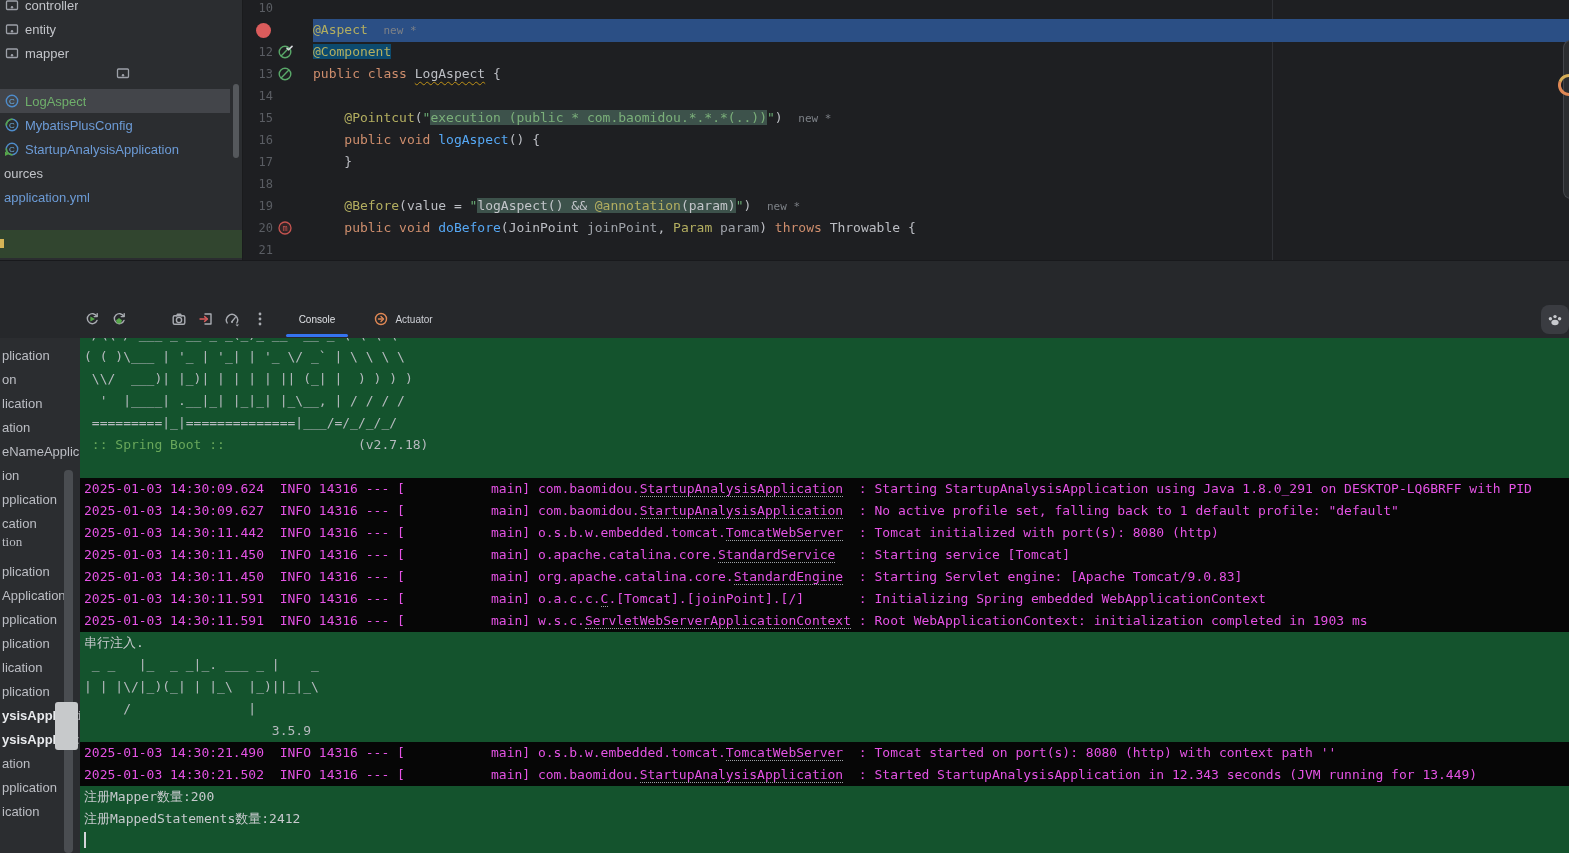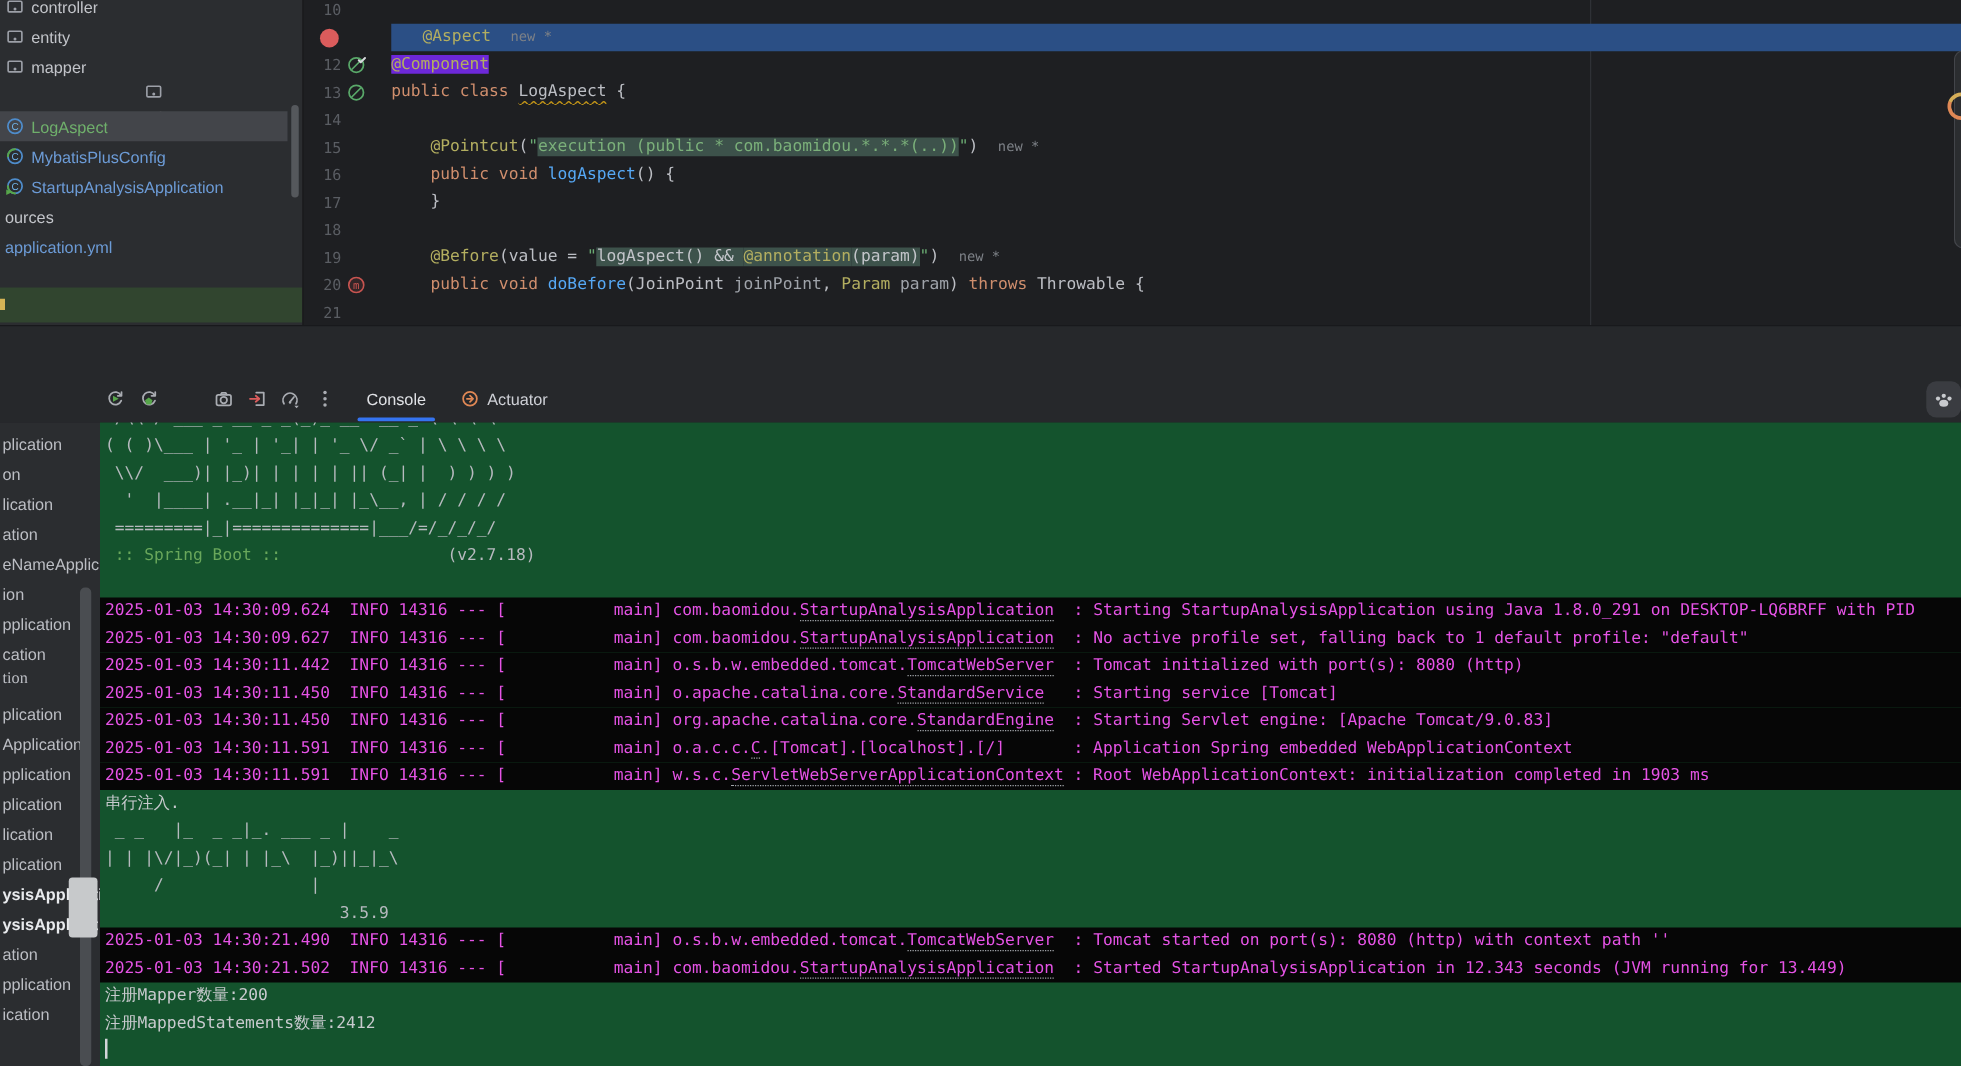--- a/index.html
+++ b/index.html
@@ -17,38 +17,38 @@
   #run-row{position:absolute;left:0;top:230px;width:242px;height:28px;background:#31452F;}
   #run-tick{position:absolute;left:0;top:239px;width:4px;height:9px;background:#D5B456;}
 
   
   #editor{position:absolute;left:242px;top:0;width:1327px;height:260px;background:#1E1F22;border-left:1px solid #1A1B1D;box-sizing:border-box;overflow:hidden;}
   .ed-row{position:absolute;left:0;width:1327px;height:22px;line-height:22px;font-family:"DejaVu Sans Mono","Liberation Mono",monospace;font-size:13px;}
   .ed-num{position:absolute;left:0;top:0;width:30px;text-align:right;color:#5A5D63;font-size:12px;}
   .ed-ico{position:absolute;left:34px;top:3px;width:16px;height:16px;}
   .ed-bp{position:absolute;left:13px;top:4px;width:15px;height:15px;border-radius:50%;background:#DB5C5C;}
   .ed-code{position:absolute;left:70px;top:0;right:0;white-space:pre;color:#BCBEC4;}
-  .sel-full .ed-code{background:#2B4F85;padding-left:25px;}
-  .sel-chip{background:#6d28d9;}
+  .sel-full .ed-code{background:#2B4F85;}
+  .sel-chip{background:#0c4a6e;}
   .c-txt{color:#BCBEC4;} .c-kw{color:#CF8E6D;} .c-ann{color:#B3AE60;} .c-meth{color:#56A8F5;}
   .c-str{color:#6AAB73;} .c-param{color:#9FA3AA;}
   .c-hint{color:#7D8187;font-size:11px;}
   .c-inj-g{background:#3D524B;color:#7BB07A;} .c-inj-w{background:#3D524B;color:#C3C5CA;} .c-inj-a{background:#3D524B;color:#B3AE60;margin-top:30px;}
   .wavy{text-decoration:underline;text-decoration-style:wavy;text-decoration-color:#BE9117;text-decoration-thickness:1px;text-underline-offset:3px;}
   #margin-line{position:absolute;left:1029px;top:0;width:1px;height:260px;background:#2F3136;}
   #float-panel{position:absolute;left:1320px;top:40px;width:8px;height:157px;background:#2B2D30;border:1px solid #43454A;border-right:none;border-radius:8px 0 0 8px;}
   #ring-wrap{position:absolute;left:1306px;top:70px;width:30px;height:30px;}
 
   
   #mid-strip{position:absolute;left:0;top:260px;width:1569px;height:40px;background:#26282B;border-top:1px solid #18191C;box-sizing:border-box;}
   #toolbar{position:absolute;left:0;top:300px;width:1569px;height:38px;background:#26282B;}
   .tb-ico{position:absolute;top:11px;width:16px;height:16px;}
   #stop-btn{position:absolute;left:139px;top:313px;width:13px;height:13px;background:#E55765;border-radius:3px;}
   .tb-sep{position:absolute;left:163px;top:311px;width:1px;height:16px;background:#43454A;}
-  .tab{position:absolute;top:0;height:38px;display:flex;align-items:center;gap:6px;font-size:13px;color:#CED0D6;}
+  .tab{position:absolute;top:0;height:38px;display:flex;align-items:center;gap:6px;font-size:10px;color:#CED0D6;}
   .tab-active{color:#DFE1E5;}
   .tab-underline{position:absolute;left:0;bottom:1px;height:3px;width:100%;border-radius:2px;background:#3574F0;}
   #paw-btn{position:absolute;left:1541px;top:5px;width:28px;height:29px;background:#3A3C41;border-radius:8px;display:flex;align-items:center;justify-content:center;}
 
   
   #bottom{position:absolute;left:0;top:338px;width:1569px;height:515px;}
   #left-strip{position:absolute;left:0;top:0;width:80px;height:515px;background:#2B2D30;overflow:hidden;}
   .ls-row{position:absolute;left:2px;width:78px;height:24px;line-height:24px;font-size:13px;color:#BCBEC4;white-space:nowrap;overflow:hidden;}
   .ls-bold{font-weight:bold;color:#E8EAED;}
   #ls-thumb{position:absolute;left:64px;top:132px;width:9px;height:383px;background:#4A4D51;border-radius:4px;}
@@ -300,21 +300,21 @@
         <div class="con-row" style="top: 30px;"><span class="seg c-gray"> \\/  ___)| |_)| | | | | || (_| |  ) ) ) )</span></div>
         <div class="con-row" style="top: 52px;"><span class="seg c-gray">  '  |____| .__|_| |_|_| |_\__, | / / / /</span></div>
         <div class="con-row" style="top: 74px;"><span class="seg c-gray"> =========|_|==============|___/=/_/_/_/</span></div>
         <div class="con-row" style="top: 96px;"><span class="seg c-green"> :: Spring Boot ::</span><span class="seg c-gray">                 (v2.7.18)</span></div>
         <div class="con-row" style="top: 118px;"></div>
         <div class="con-row bg-log" style="top: 140px;"><span class="seg c-mag">2025-01-03 14:30:09.624  INFO 14316 --- [           main] com.baomidou.</span><span class="seg c-mag u-dot">StartupAnalysisApplication</span><span class="seg c-mag">  : Starting StartupAnalysisApplication using Java 1.8.0_291 on DESKTOP-LQ6BRFF with PID</span></div>
         <div class="con-row bg-log" style="top: 162px;"><span class="seg c-mag">2025-01-03 14:30:09.627  INFO 14316 --- [           main] com.baomidou.</span><span class="seg c-mag u-dot">StartupAnalysisApplication</span><span class="seg c-mag">  : No active profile set, falling back to 1 default profile: "default"</span></div>
         <div class="con-row bg-log" style="top: 184px;"><span class="seg c-mag">2025-01-03 14:30:11.442  INFO 14316 --- [           main] o.s.b.w.embedded.tomcat.</span><span class="seg c-mag u-dot">TomcatWebServer</span><span class="seg c-mag">  : Tomcat initialized with port(s): 8080 (http)</span></div>
         <div class="con-row bg-log" style="top: 206px;"><span class="seg c-mag">2025-01-03 14:30:11.450  INFO 14316 --- [           main] o.apache.catalina.core.</span><span class="seg c-mag u-dot">StandardService</span><span class="seg c-mag">   : Starting service [Tomcat]</span></div>
         <div class="con-row bg-log" style="top: 228px;"><span class="seg c-mag">2025-01-03 14:30:11.450  INFO 14316 --- [           main] org.apache.catalina.core.</span><span class="seg c-mag u-dot">StandardEngine</span><span class="seg c-mag">  : Starting Servlet engine: [Apache Tomcat/9.0.83]</span></div>
-        <div class="con-row bg-log" style="top: 250px;"><span class="seg c-mag">2025-01-03 14:30:11.591  INFO 14316 --- [           main] o.a.c.c.</span><span class="seg c-mag u-dot">C</span><span class="seg c-mag">.[Tomcat].[localhost].[/]       : Application Spring embedded WebApplicationContext</span></div>
+        <div class="con-row bg-log" style="top: 250px;"><span class="seg c-mag">2025-01-03 14:30:11.591  INFO 14316 --- [           main] o.a.c.c.</span><span class="seg c-mag u-dot">C</span><span class="seg c-mag">.[Tomcat].[joinPoint].[/]       : Initializing Spring embedded WebApplicationContext</span></div>
         <div class="con-row bg-log" style="top: 272px;"><span class="seg c-mag">2025-01-03 14:30:11.591  INFO 14316 --- [           main] w.s.c.</span><span class="seg c-mag u-dot">ServletWebServerApplicationContext</span><span class="seg c-mag"> : Root WebApplicationContext: initialization completed in 1903 ms</span></div>
         <div class="con-row" style="top: 294px;"><span class="seg c-white">串行注入.</span></div>
         <div class="con-row" style="top: 316px;"><span class="seg c-gray"> _ _   |_  _ _|_. ___ _ |    _ </span></div>
         <div class="con-row" style="top: 338px;"><span class="seg c-gray">| | |\/|_)(_| | |_\  |_)||_|_\</span></div>
         <div class="con-row" style="top: 360px;"><span class="seg c-gray">     /               |</span></div>
         <div class="con-row" style="top: 382px;"><span class="seg c-gray">                        3.5.9</span></div>
         <div class="con-row bg-log" style="top: 404px;"><span class="seg c-mag">2025-01-03 14:30:21.490  INFO 14316 --- [           main] o.s.b.w.embedded.tomcat.</span><span class="seg c-mag u-dot">TomcatWebServer</span><span class="seg c-mag">  : Tomcat started on port(s): 8080 (http) with context path ''</span></div>
         <div class="con-row bg-log" style="top: 426px;"><span class="seg c-mag">2025-01-03 14:30:21.502  INFO 14316 --- [           main] com.baomidou.</span><span class="seg c-mag u-dot">StartupAnalysisApplication</span><span class="seg c-mag">  : Started StartupAnalysisApplication in 12.343 seconds (JVM running for 13.449)</span></div>
         <div class="con-row" style="top: 448px;"><span class="seg c-white">注册Mapper数量:200</span></div>
         <div class="con-row" style="top: 470px;"><span class="seg c-white">注册MappedStatements数量:2412</span></div>

